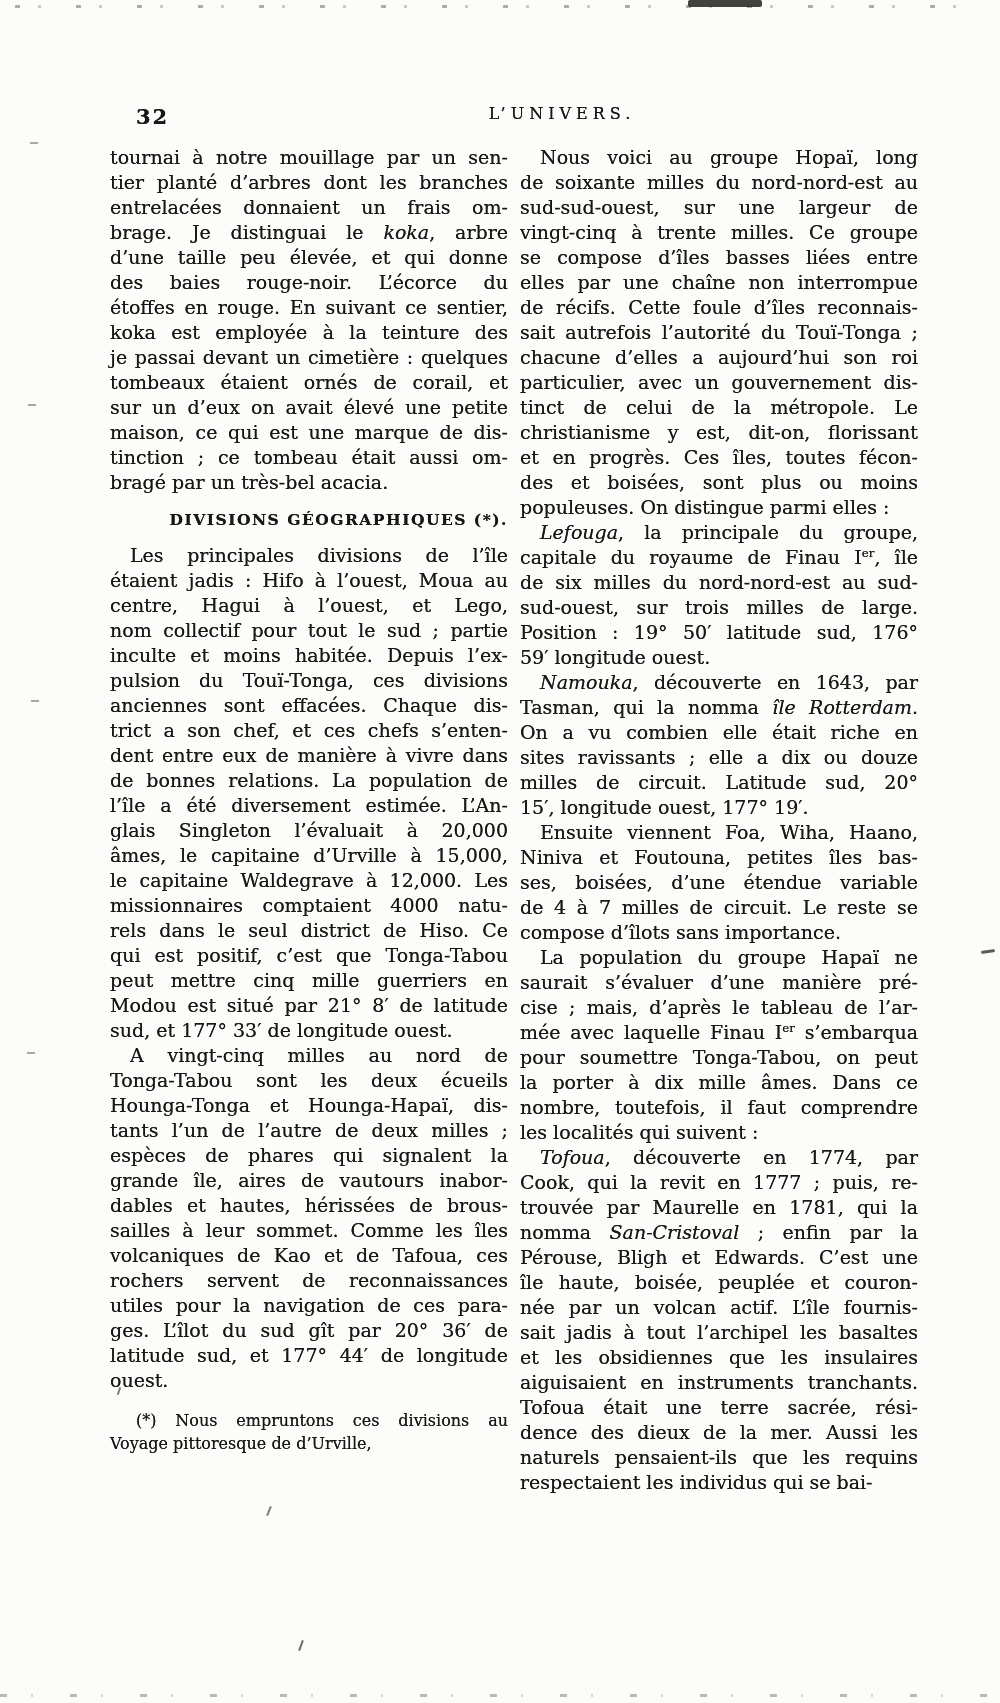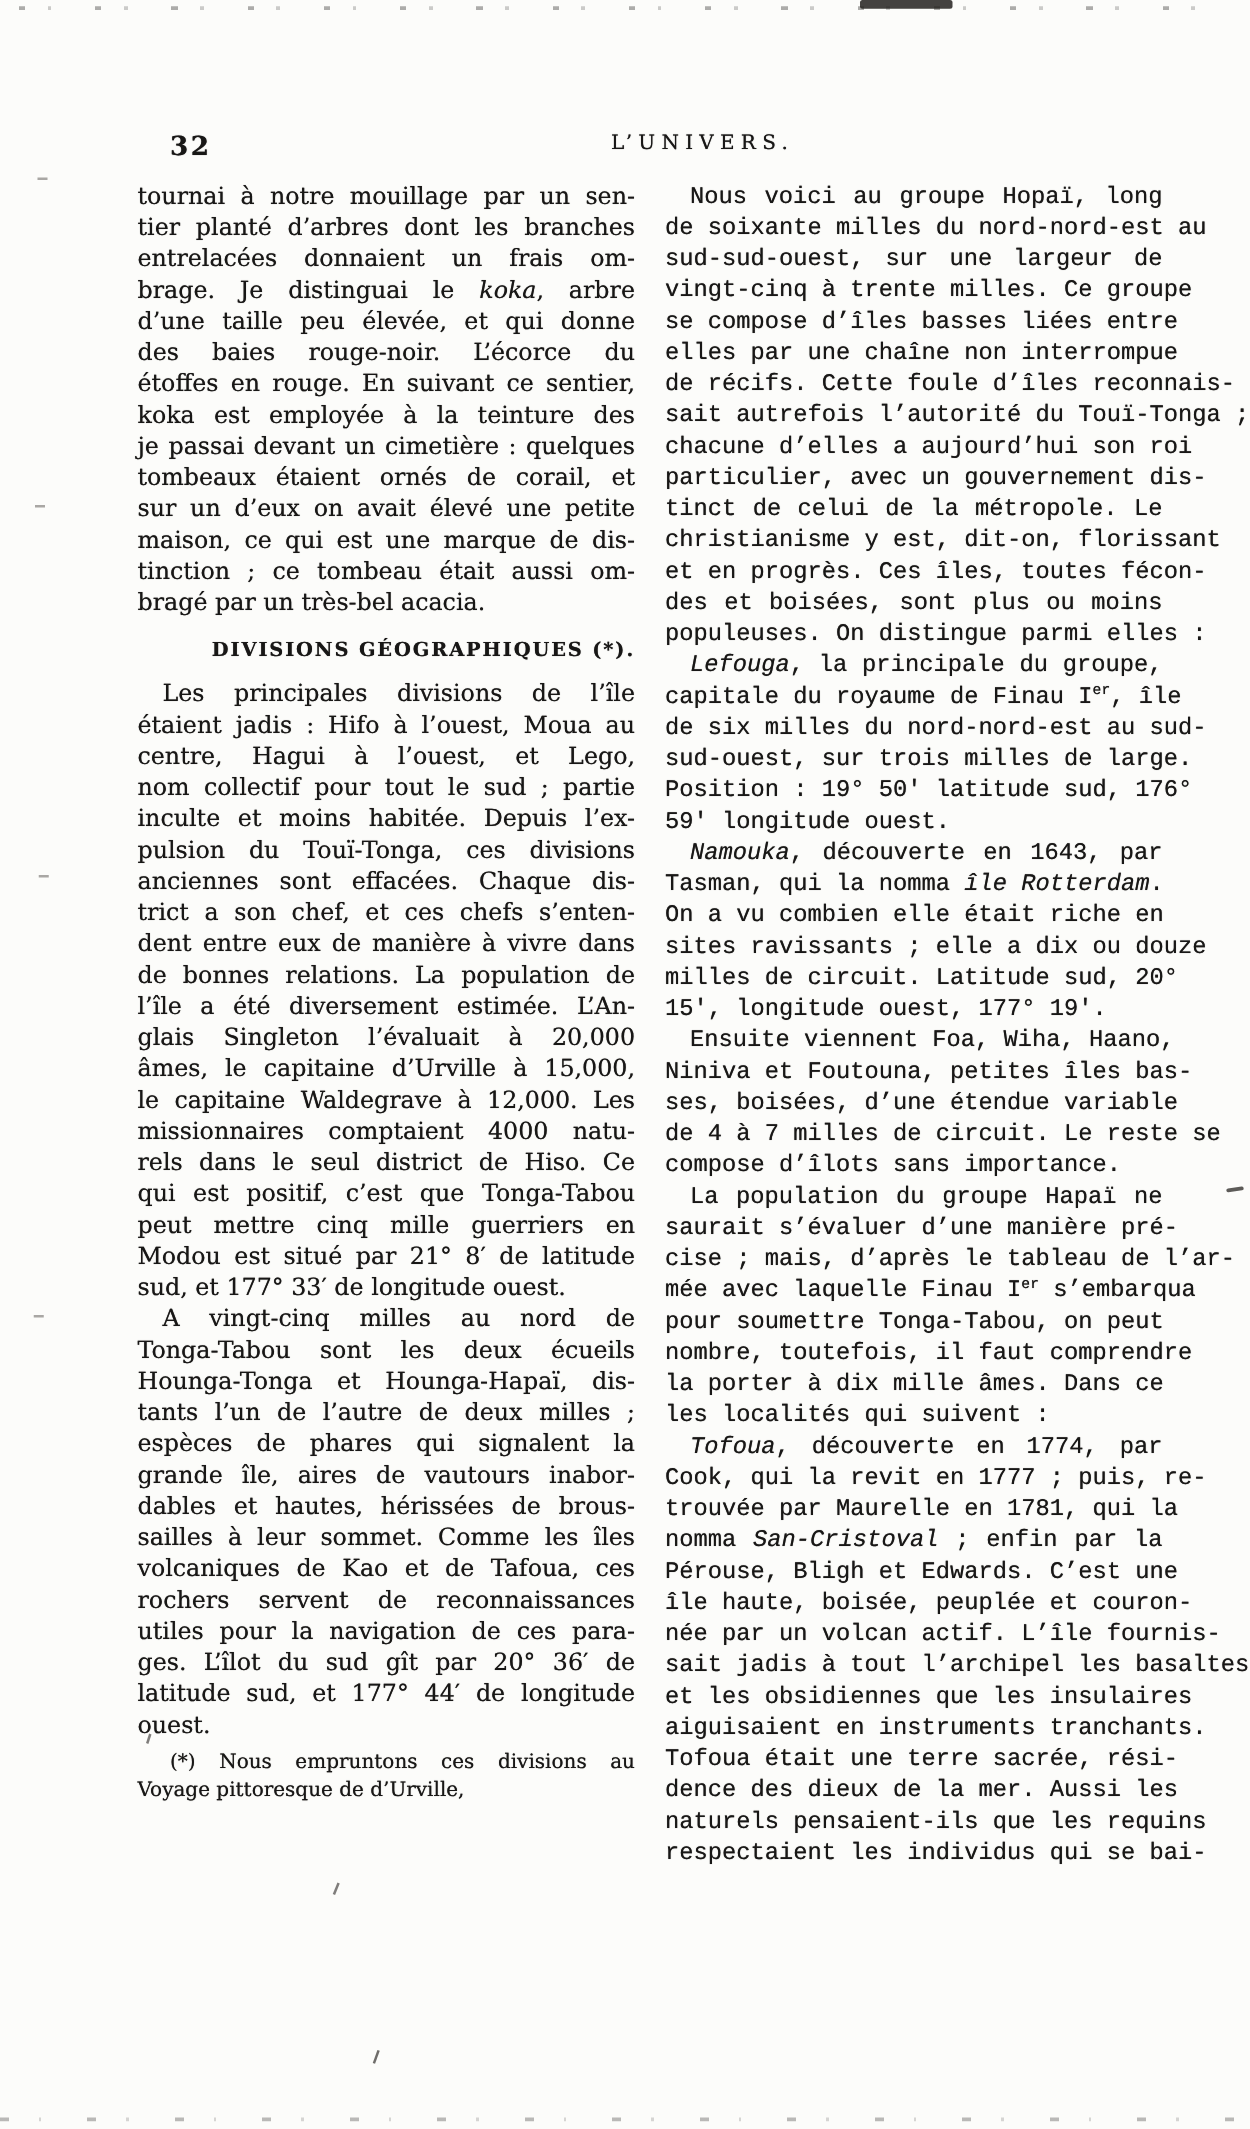--- a/index.html
+++ b/index.html
@@ -21,33 +21,33 @@
     font-size:16px;font-weight:normal;letter-spacing:5px;
     text-shadow:0 0 .6px rgba(20,18,16,.85);
   }
   
   .column{
     position:absolute;top:145px;width:398px;
     font-size:19px;line-height:25px;
     text-shadow:0 0 .55px rgba(22,20,18,.8);
   }
   .column-left{left:110px;}
-  .column-right{left:532px;font-family:Liberation Mono, monospace;}
+  .column-right{left:520px;}
   .line{
     display:block;white-space:nowrap;height:25px;
     text-align:justify;text-align-last:justify;
   }
   .line.last{text-align-last:left;}
   .line.indent{text-indent:20px;}
   .heading{
     text-align:right;font-size:15.5px;letter-spacing:1.5px;
     margin:14px 0 12px 0;line-height:22px;white-space:nowrap;
     font-weight:bold;
   }
-  .footnote{margin-top:4px;font-size:16px;}
+  .footnote{margin-top:16px;font-size:16px;}
   .footnote .line{height:23px;line-height:23px;}
   .footnote .line.indent{text-indent:26px;}
   sup{font-size:.62em;line-height:0;margin-top:47px;}
   
   .artifact{position:absolute;pointer-events:none;}
   .edge-dashes-top{
     left:15px;top:5px;width:960px;height:3px;opacity:.55;
     background:repeating-linear-gradient(90deg,
       rgba(30,28,26,.65) 0 5px, transparent 5px 23px,
       rgba(30,28,26,.4) 23px 26px, transparent 26px 61px);
@@ -192,22 +192,22 @@
         <div class="line">ses, boisées, d’une étendue variable</div>
         <div class="line">de 4 à 7 milles de circuit. Le reste se</div>
         <div class="line last">compose d’îlots sans importance.</div>
       </div>
       <div class="p">
         <div class="line indent">La population du groupe Hapaï ne</div>
         <div class="line">saurait s’évaluer d’une manière pré-</div>
         <div class="line">cise ; mais, d’après le tableau de l’ar-</div>
         <div class="line">mée avec laquelle Finau I<sup>er</sup> s’embarqua</div>
         <div class="line">pour soumettre Tonga-Tabou, on peut</div>
+        <div class="line">la porter à dix mille âmes. Dans ce</div>
         <div class="line">nombre, toutefois, il faut comprendre</div>
-        <div class="line">la porter à dix mille âmes. Dans ce</div>
         <div class="line last">les localités qui suivent :</div>
       </div>
       <div class="p">
         <div class="line indent"><i>Tofoua</i>, découverte en 1774, par</div>
         <div class="line">Cook, qui la revit en 1777 ; puis, re-</div>
         <div class="line">trouvée par Maurelle en 1781, qui la</div>
         <div class="line">nomma <i>San-Cristoval</i> ; enfin par la</div>
         <div class="line">Pérouse, Bligh et Edwards. C’est une</div>
         <div class="line">île haute, boisée, peuplée et couron-</div>
         <div class="line">née par un volcan actif. L’île fournis-</div>

